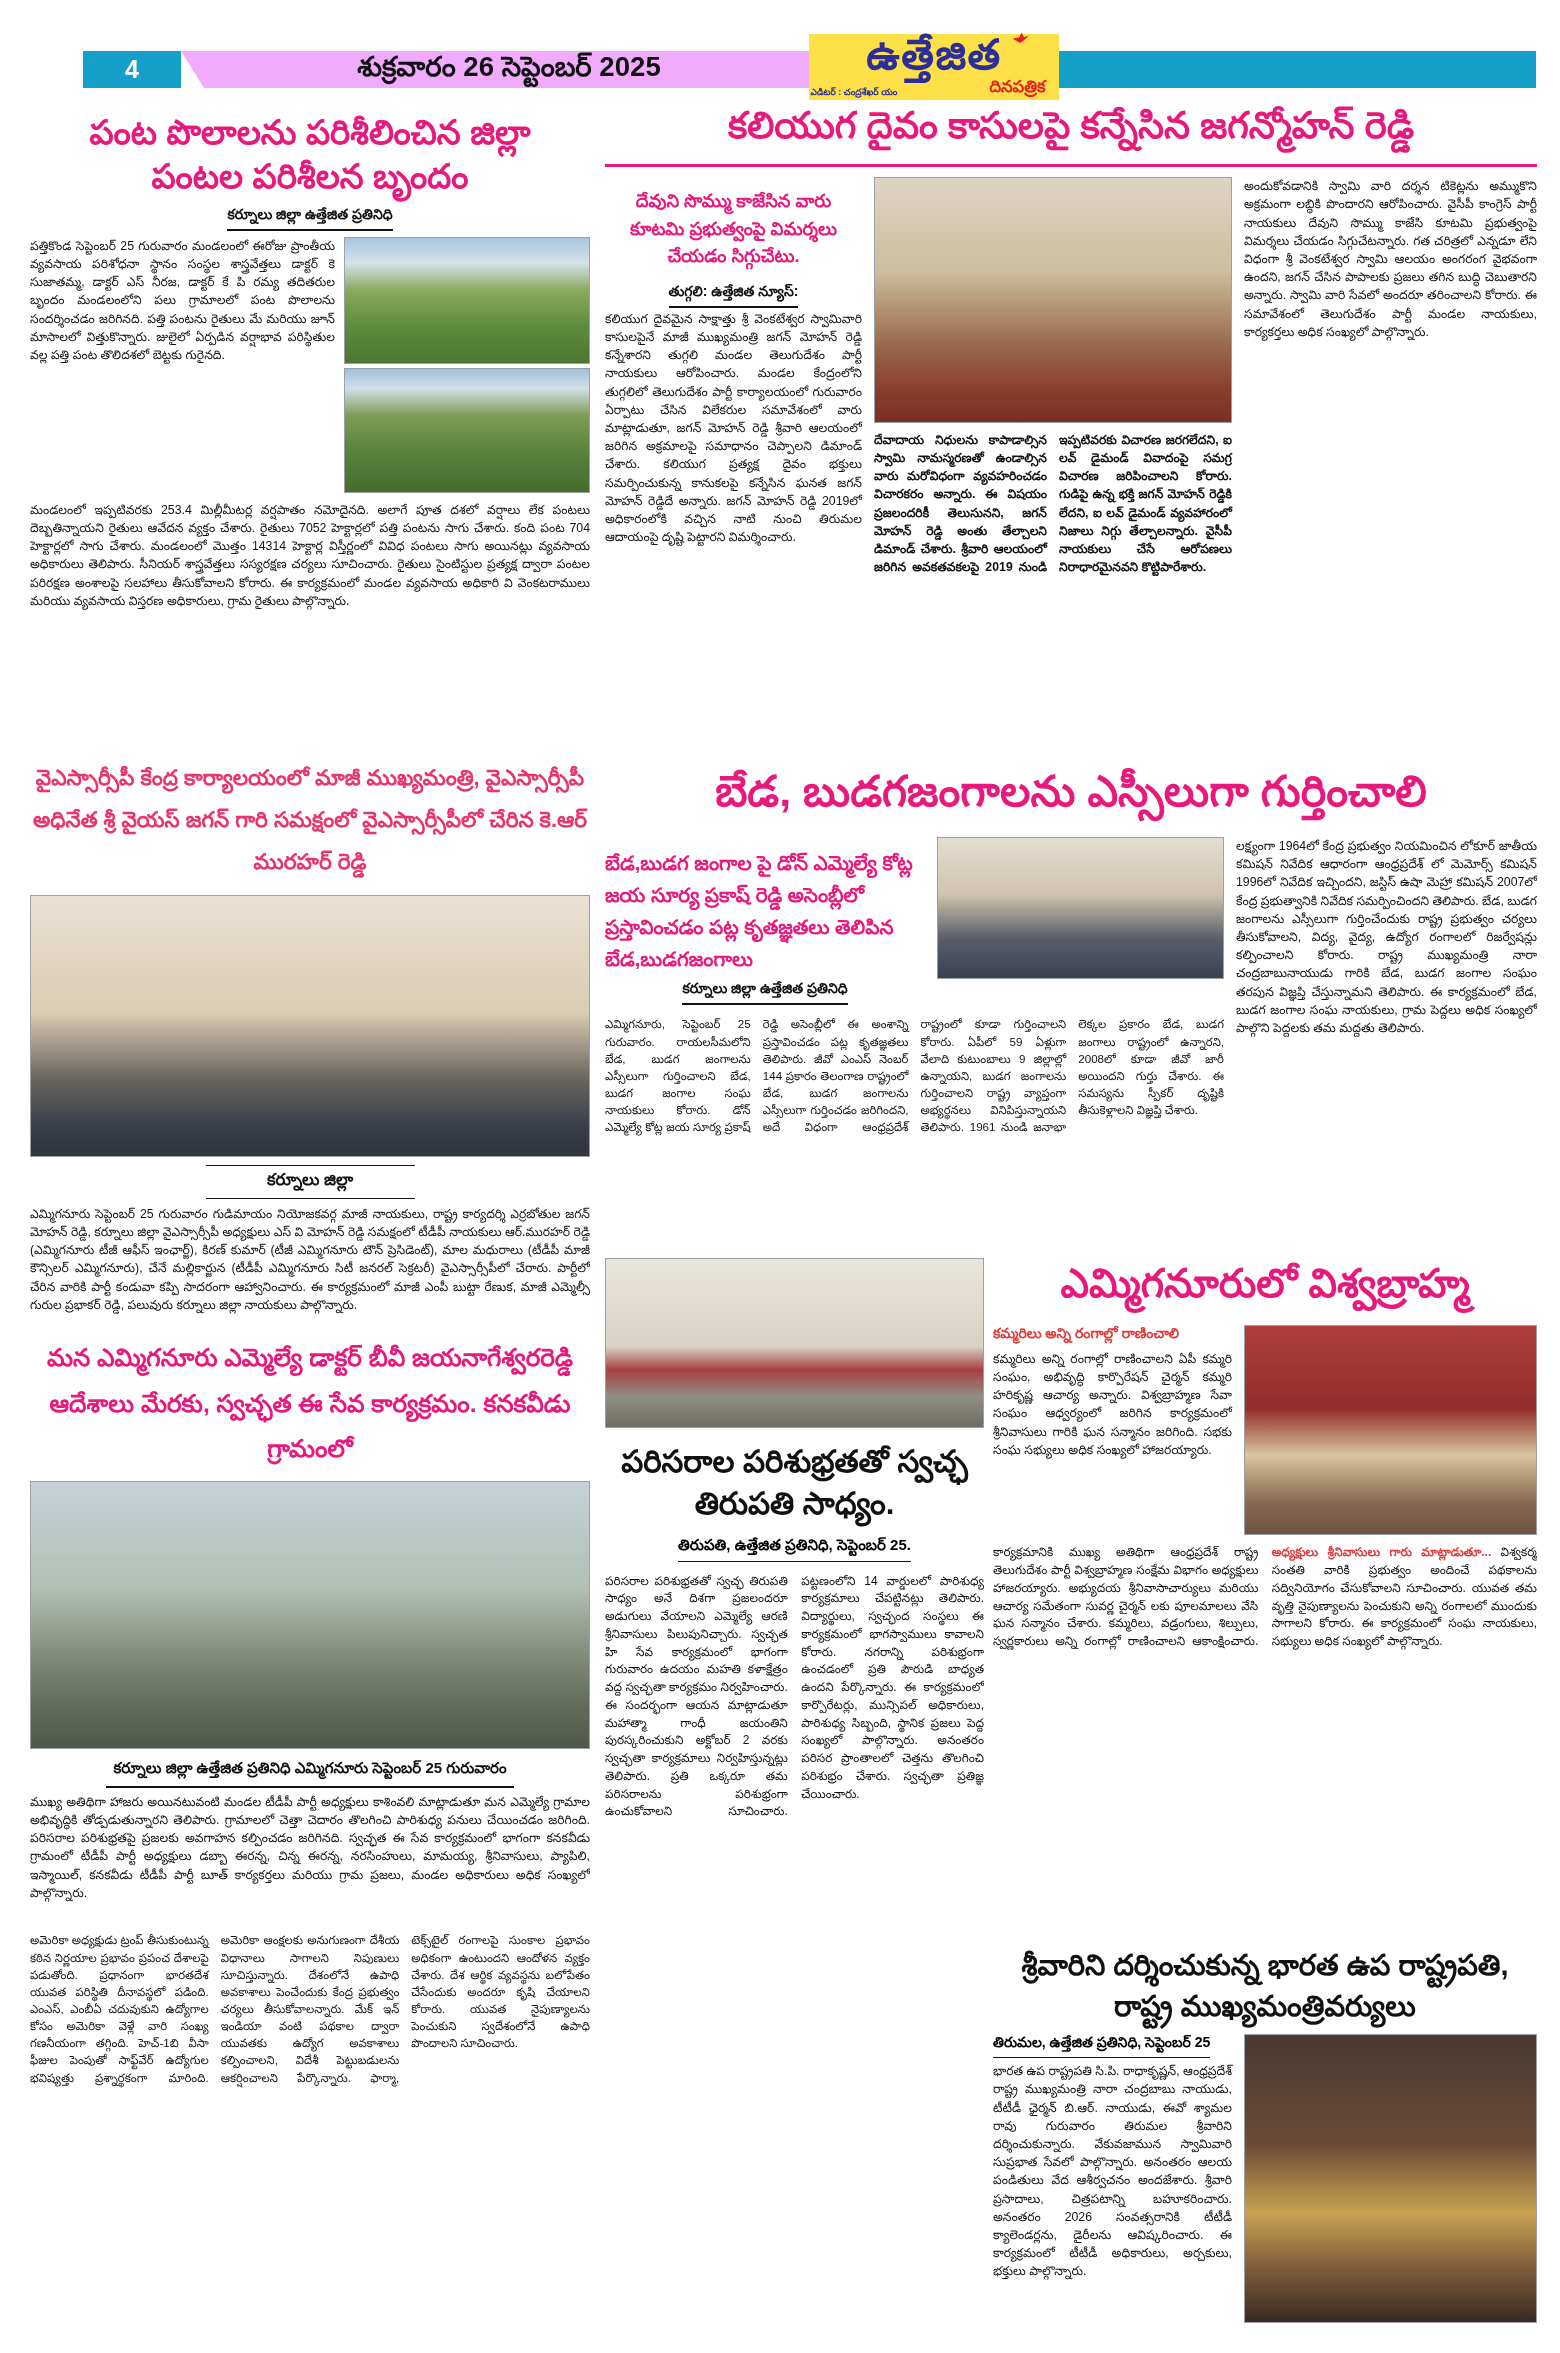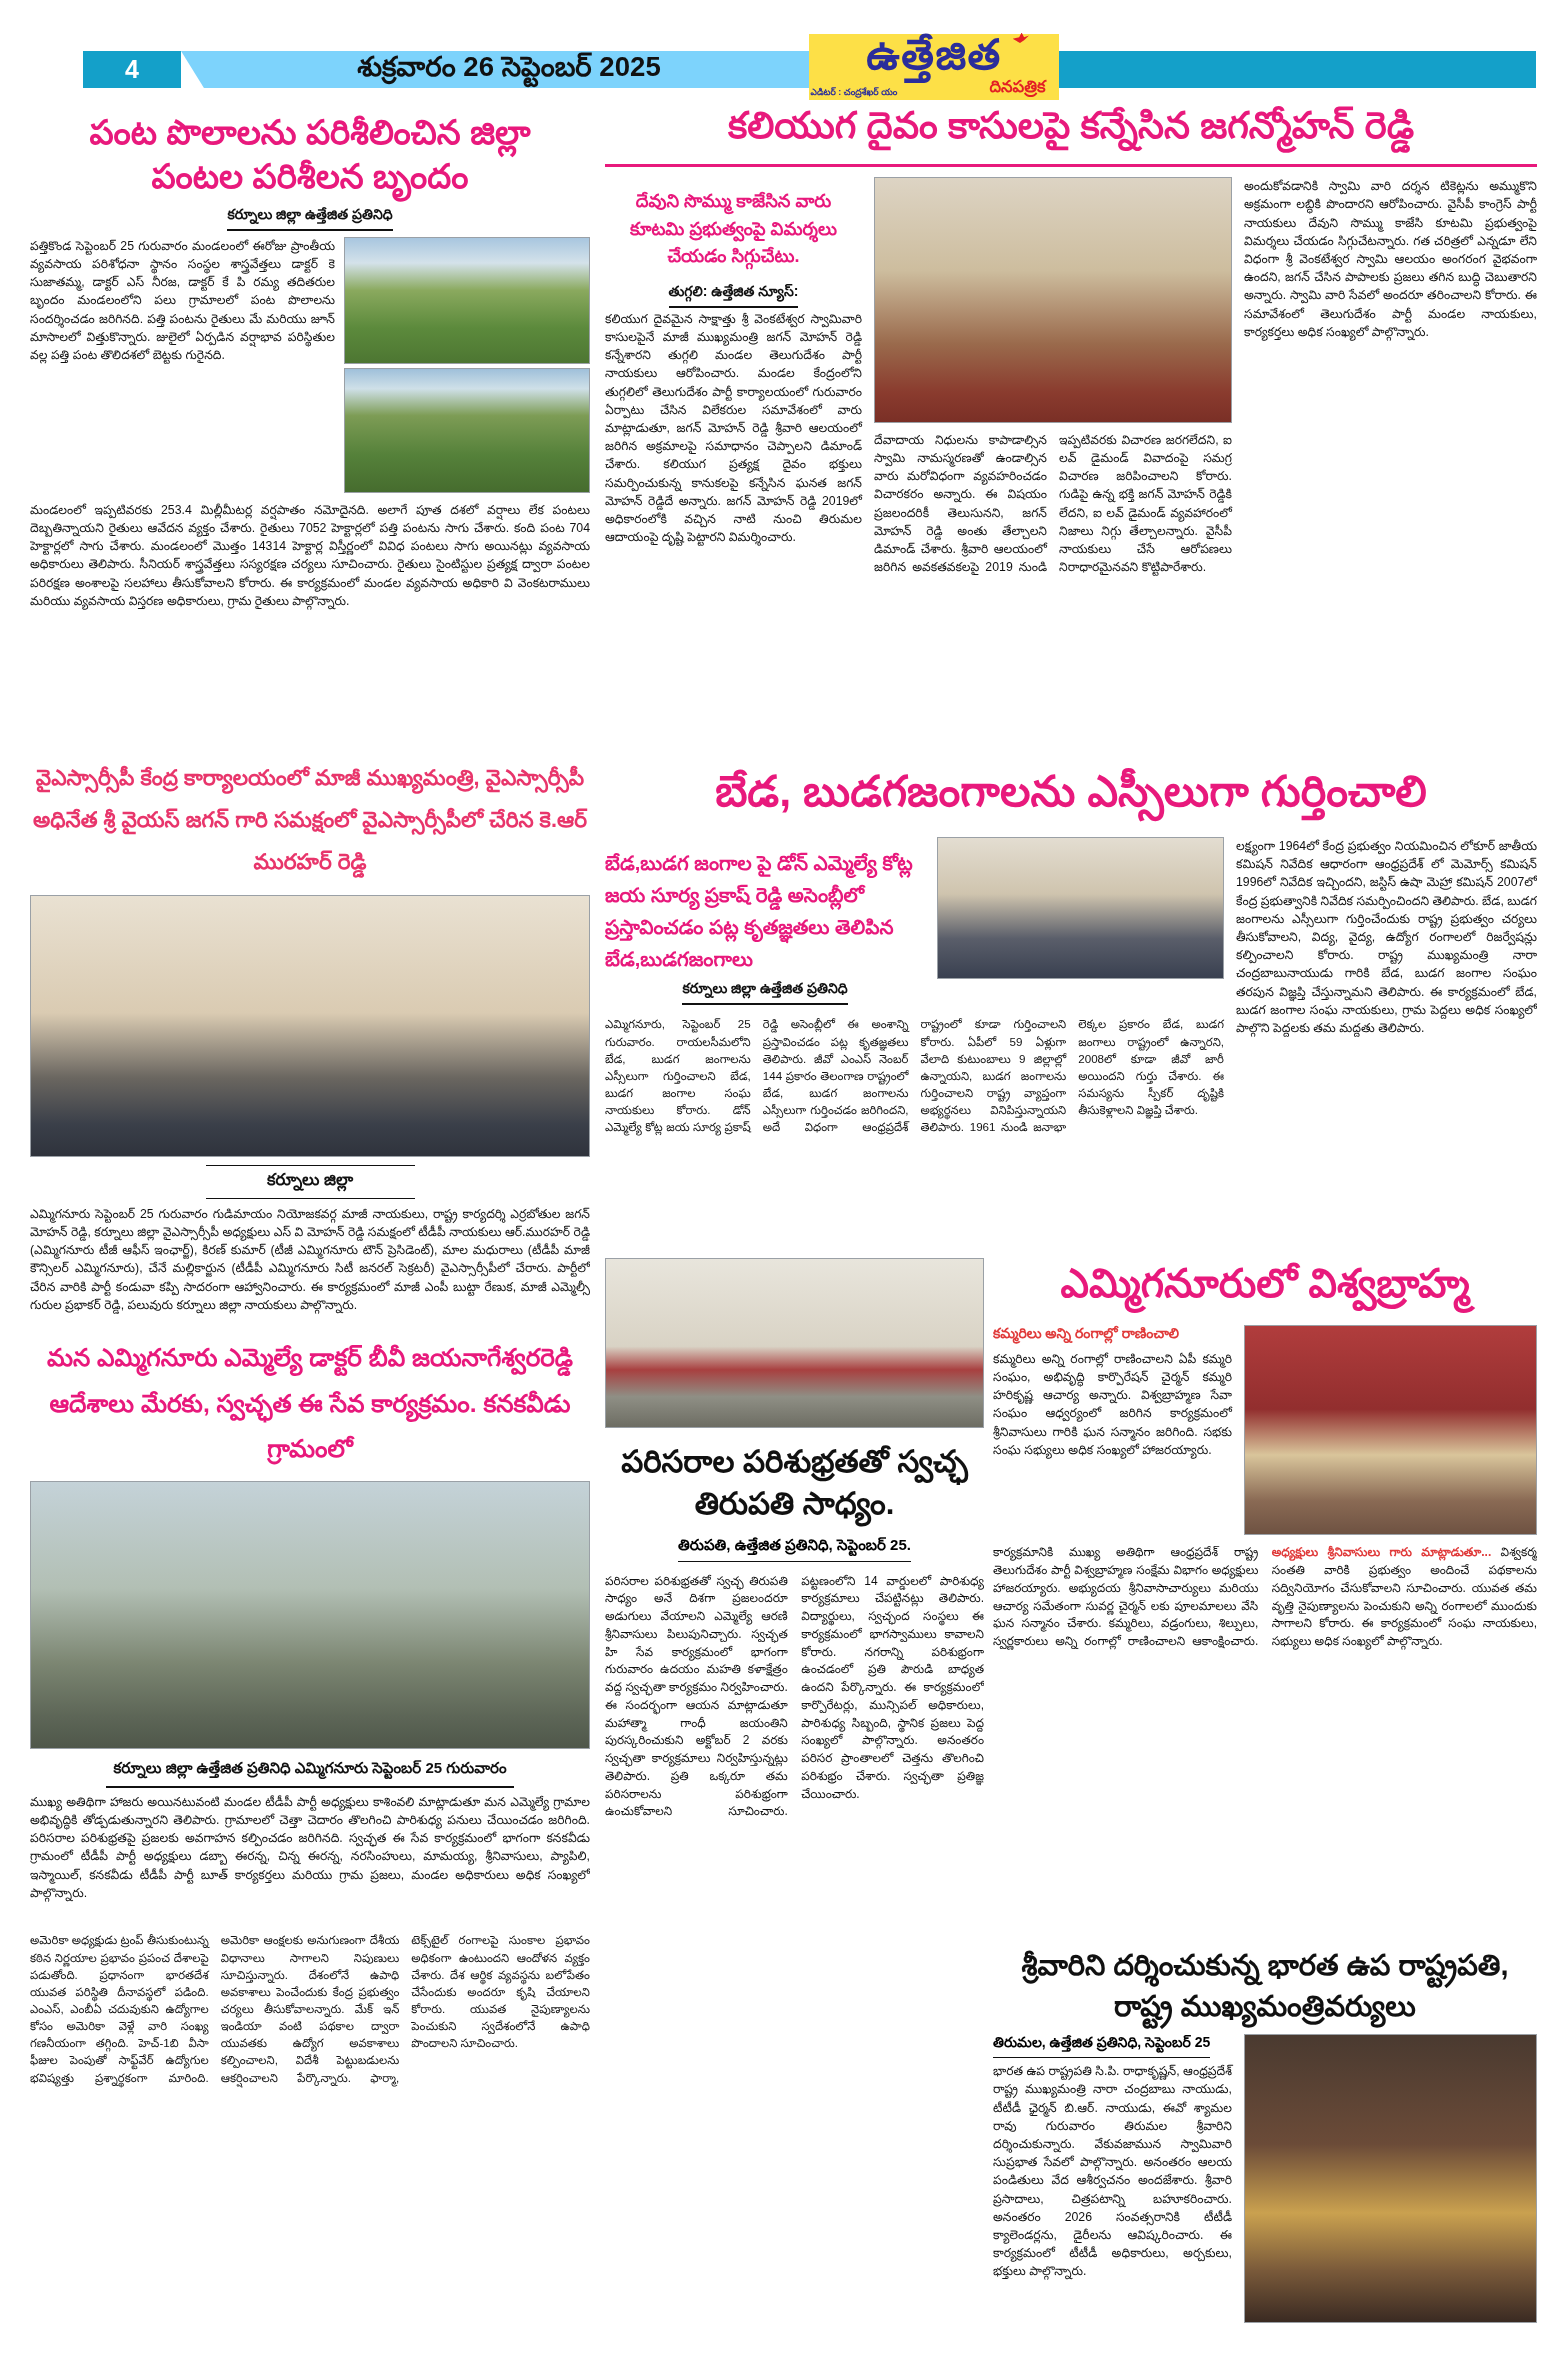--- a/index.html
+++ b/index.html
@@ -4,21 +4,21 @@
 <style>
   * { margin:0; padding:0; box-sizing:border-box; }
   html,body { background:#e9e9e9; }
   body { font-family:"Liberation Sans", sans-serif; }
   .page { position:relative; width:1561px; height:2354px; background:#ffffff; margin:0 auto; overflow:hidden; }
 
   
   .topbar { position:absolute; left:83px; top:51px; width:1453px; height:37px; display:flex; }
   .pagenum { width:98px; background:#14a0c9; color:#fff; font-size:25px; font-weight:bold;
              display:flex; align-items:center; justify-content:center; }
-  .dateband { width:656px; background:#7dd3fc; color:#111; font-size:27.6px; font-weight:bold;
+  .dateband { width:656px; background:#f0abfc; color:#111; font-size:27.6px; font-weight:bold;
               display:flex; align-items:center; justify-content:center;
               clip-path:polygon(0 0,100% 0,96.5% 100%,3.5% 100%); }
   .cyanband { flex:1; background:#14a0c9; }
   .masthead { position:absolute; left:809px; top:34px; width:250px; height:66px; background:#fde047;
               text-align:center; z-index:5; }
   .masthead .title { color:#2b2d9b; font-size:42px; font-weight:bold; line-height:1.0; letter-spacing:1.5px; }
   .masthead .subtitle { position:absolute; right:13.4px; bottom:0; color:#e31e24; font-size:16.4px; font-weight:bold; }
   .masthead .editor { position:absolute; left:1.5px; bottom:1.5px; color:#2b2d9b; font-size:9px; font-weight:bold; }
   .dove { position:absolute; right:30px; top:-1.5px; width:16.4px; height:10.4px; background:#e31e24;
           clip-path:polygon(0 60%,40% 45%,55% 0,70% 45%,100% 30%,70% 75%,45% 100%); }
@@ -44,21 +44,21 @@
   .a1-bottom { margin-top:7.5px; }
 
   
   .a2 { left:605px; top:95px; width:932px; height:654px; }
   .a2 .hl-pink { font-size:37px; padding:10.4px 0 7.5px; border-bottom:3px solid #e8197c; }
   .a2-cols { display:flex; gap:12px; margin-top:10.4px; }
   .a2-c1 { width:257px; }
   .a2-c1 .sub { color:#e8197c; font-size:18px; font-weight:bold; text-align:center; line-height:1.55; padding:10.4px 3px 7.5px; }
   .a2-c2 { width:358px; }
   .photo-hall { height:246px; background:linear-gradient(180deg,#ddd4c4 0%,#cdbd9e 38%,#9a6a4c 68%,#8a3b2e 88%,#7a2f26 100%); }
-  .twocol { column-count:2; column-gap:12px; margin-top:7.5px; }
+  .twocol { column-count:2; column-gap:12px; margin-top:7.5px;font-weight:bold; }
   .a2-c3 { flex:1; }
 
   
   .a3 { left:30px; top:751px; width:560px; height:568px; }
   .a3 .sub { color:#e8356b; font-size:21.6px; font-weight:bold; text-align:center; line-height:1.95; padding:6px 1.5px; }
   .photo-office { height:262px; margin-top:6px; background:linear-gradient(180deg,#e9e1d2 0%,#dacbb2 45%,#6a6660 70%,#3a3f49 88%,#2f333c 100%); }
   .a3 .capwrap { width:209px; margin:7.5px auto 6px; border-top:1.5px solid #111; border-bottom:1.5px solid #111; padding:4.5px 0; }
   .a3 .caption { font-size:16.4px; }
 
   

